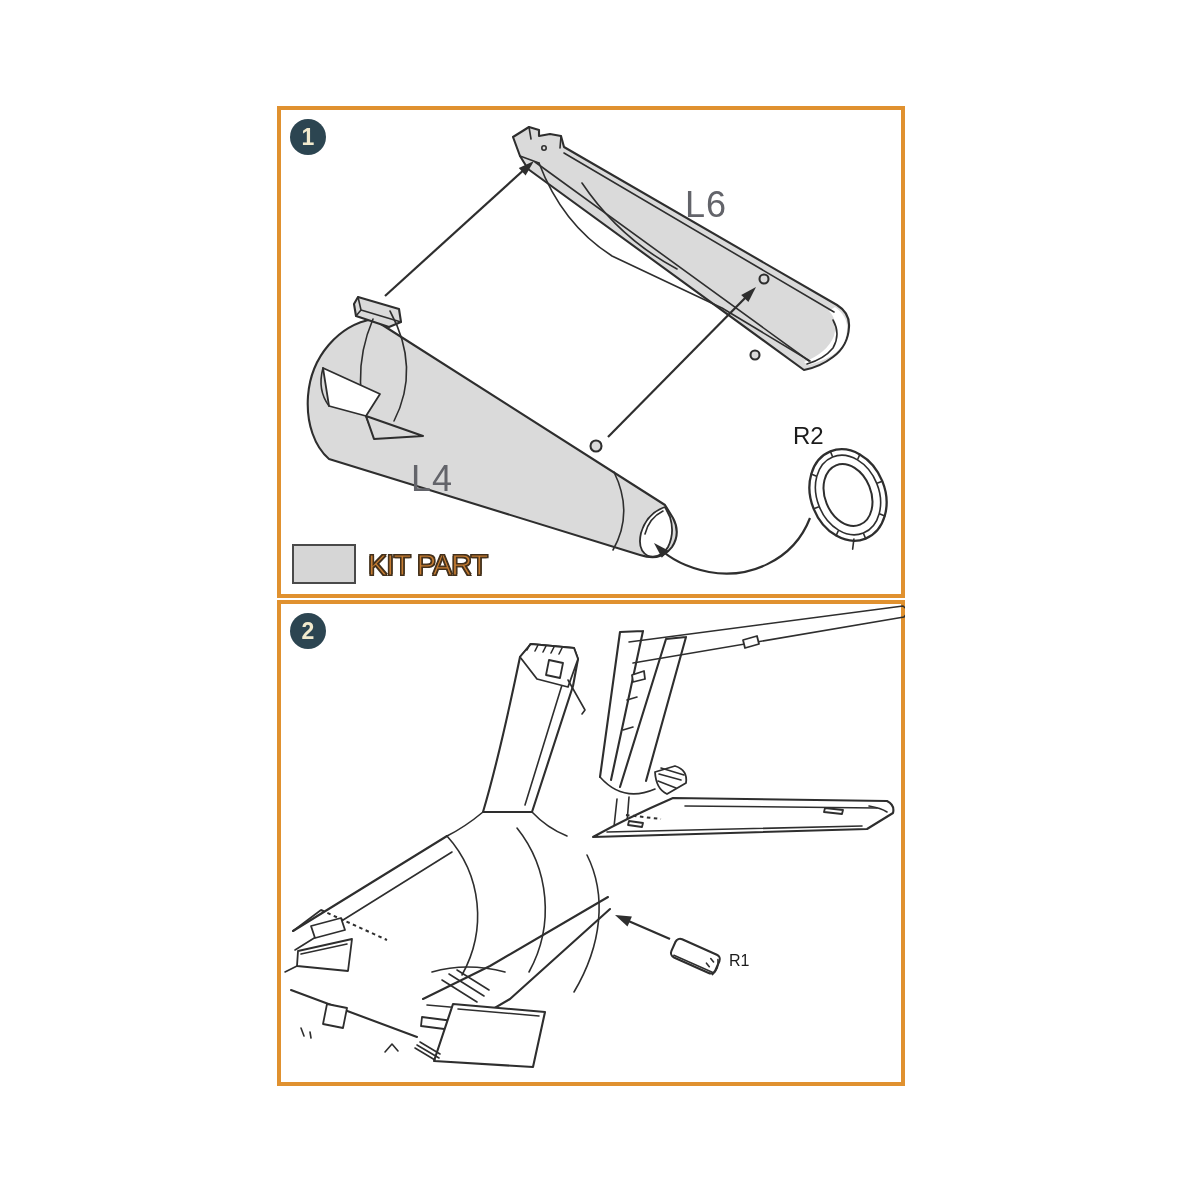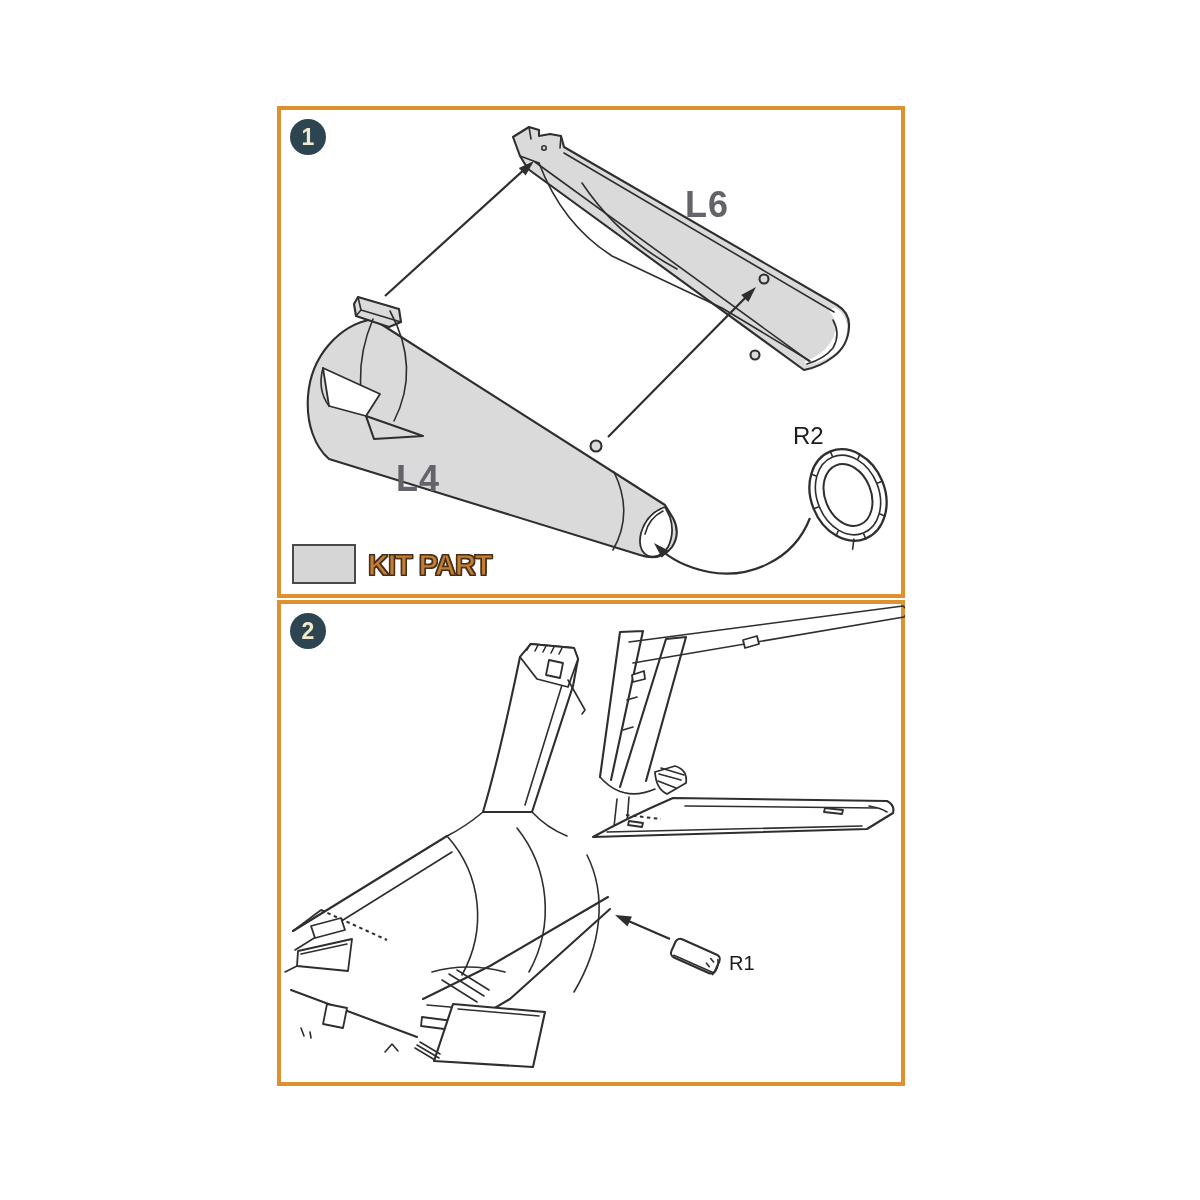--- a/index.html
+++ b/index.html
@@ -15,35 +15,35 @@
   .panel-1{left:277px;top:106px;width:628px;height:492px;}
   .panel-2{left:277px;top:600px;width:628px;height:486px;}
   .panel svg.art{position:absolute;left:-4px;top:-4px;}
   .step-badge{
     position:absolute;left:9px;top:9px;width:36px;height:36px;border-radius:50%;
     background:var(--badge-bg,#2C4551);color:var(--badge-text,#F2EACD);
     font-weight:bold;font-size:23px;line-height:36px;text-align:center;
   }
   .part-label{
     position:absolute;color:var(--part-label,#63646A);
-    font-size:36px;font-weight:700;letter-spacing:1px;white-space:nowrap;
+    font-size:36px;font-weight:400;letter-spacing:1px;white-space:nowrap;
   }
   .callout-label{
     position:absolute;color:var(--callout-label,#1B1B1B);
     font-size:24px;font-weight:normal;white-space:nowrap;
   }
   .legend{position:absolute;left:11px;top:434px;width:400px;height:44px;}
   .legend-swatch{
     position:absolute;left:0;top:0;width:64px;height:40px;
     background:var(--swatch-fill,#D6D6D6);border:2px solid var(--swatch-border,#4A4A4A);
     box-sizing:border-box;
   }
   .legend-label{
     position:absolute;left:76px;top:5px;height:32px;line-height:32px;
-    font-size:29px;font-weight:bold;letter-spacing:-1px;
+    font-size:29px;font-weight:normal;letter-spacing:-1px;
     color:var(--legend-text,#C67C31);
     -webkit-text-stroke:1px var(--legend-outline,#42301C);
     text-shadow:1px 1px 0 var(--legend-outline,#42301C),
                -1px 1px 0 var(--legend-outline,#42301C),
                 1px -1px 0 var(--legend-outline,#42301C),
                -1px -1px 0 var(--legend-outline,#42301C);
     white-space:nowrap;
   }
   
   .ln{fill:none;stroke:var(--line,#2E2E2E);stroke-width:1.6;stroke-linejoin:round;stroke-linecap:round;}
@@ -119,21 +119,21 @@
       <g>
         <path class="arrow-line" d="M 533,412 C 516,456 470,473 432,466 C 407,461 391,451 381,441"></path>
         <polygon class="arrow-head" points="377,437 384.8,451.8 391.8,444.8"></polygon>
       </g>
     </svg>
 
     <span class="step-badge">1</span>
 
     <div class="part-label" style="left:404px;top:74px;">L6</div>
 
-    <div class="part-label" style="left:115px;top:348px;">L4</div>
+    <div class="part-label" style="left:130px;top:348px;">L4</div>
 
     <div class="callout-label" style="left:512px;top:312px;">R2</div>
 
     <div class="legend">
       <span class="legend-swatch"></span>
       <span class="legend-label">KIT PART</span>
     </div>
   </section>
 
   <section class="panel panel-2">
@@ -208,16 +208,16 @@
         <path class="ln" d="M 433,352 L 437,354 M 431,358 L 435,360"></path>
       </g>
       <g>
         <path class="arrow-line" d="M 393,339 L 348,319.4"></path>
         <polygon class="arrow-head" points="338,315 354.9,316.4 350.5,326.4"></polygon>
       </g>
     </svg>
 
     <span class="step-badge">2</span>
 
-    <div class="callout-label" style="left:448px;top:348px;font-size:20px;">R1</div>
+    <div class="callout-label" style="left:448px;top:348px;font-size:16px;">R1</div>
   </section>
 
 </div>
 
 </body></html>

